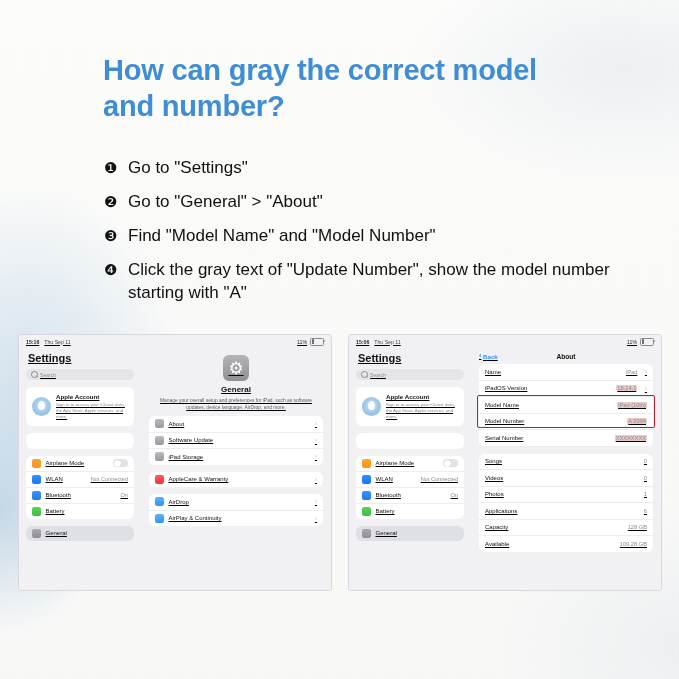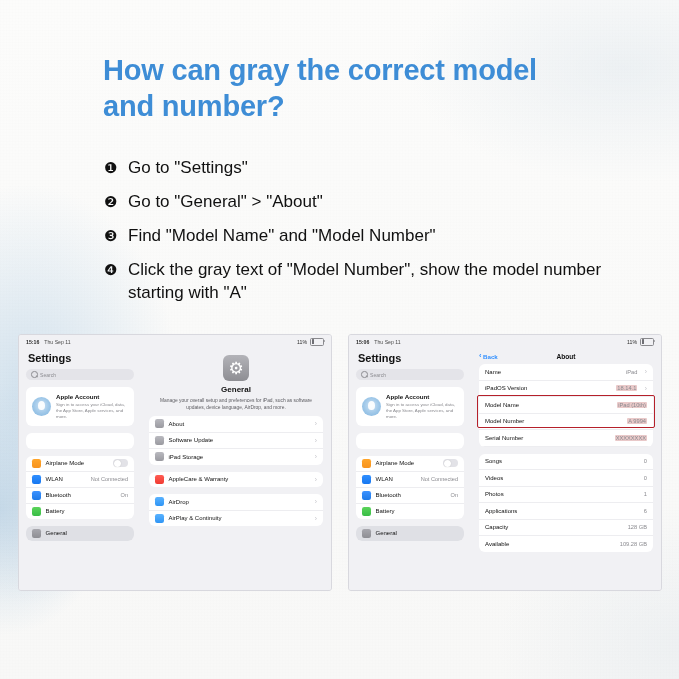--- a/index.html
+++ b/index.html
@@ -81,20 +81,21 @@
   }
 
   
   .shots {
     position: absolute;
     left: 18px;
     top: 334px;
     width: 644px;
     display: flex;
     gap: 16px;
+    text-decoration: underline;
   }
   .shot {
     width: 314px;
     height: 255px;
     background: #f1f1f4;
     border: 1px solid #d8d8de;
     border-radius: 3px;
     overflow: hidden;
     position: relative;
     display: flex;
@@ -388,21 +389,21 @@
     <div class="step">
       <div class="step-num">❷</div>
       <div class="step-text">Go to "General" &gt; "About"</div>
     </div>
     <div class="step">
       <div class="step-num">❸</div>
       <div class="step-text">Find "Model Name" and "Model Number"</div>
     </div>
     <div class="step">
       <div class="step-num">❹</div>
-      <div class="step-text">Click the gray text of "Model Number", show the model number starting with "A"</div>
+      <div class="step-text">Click the gray text of "Update Number", show the model number starting with "A"</div>
     </div>
   </div>
 
   <div class="shots">
 
     <div class="shot">
       <div class="statusbar">
         <span class="sb-time">15:16</span>
         <span class="sb-date">Thu Sep 11</span>
         <span class="sb-right">

